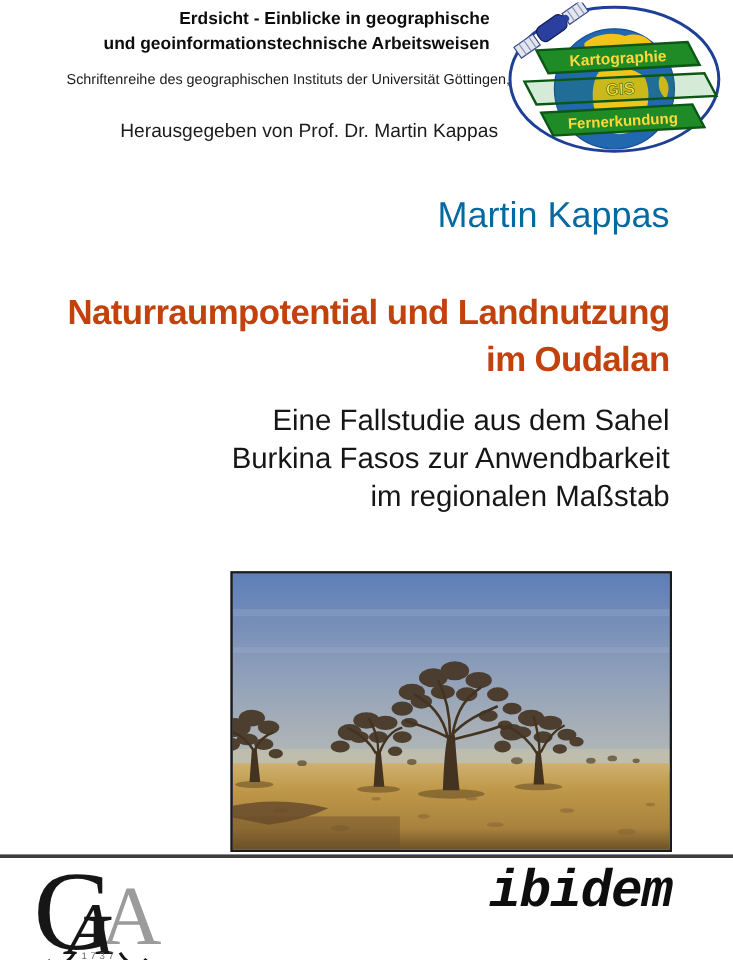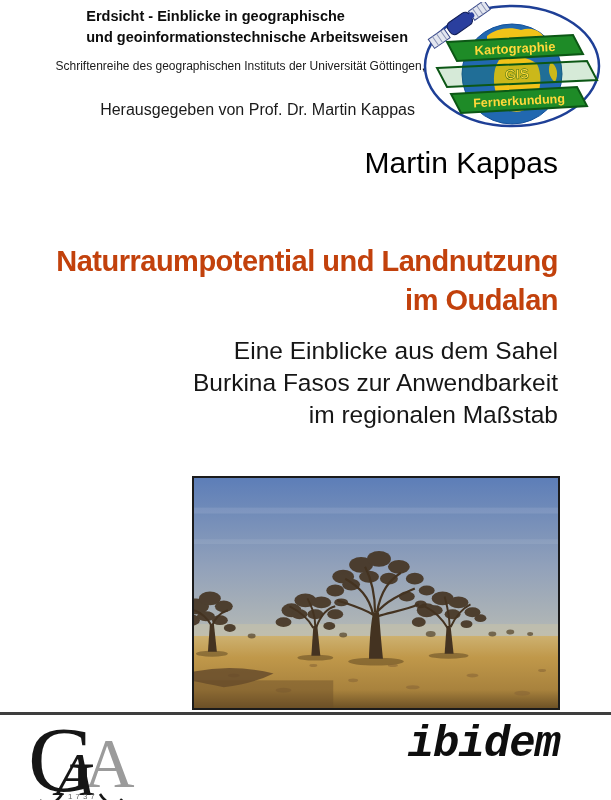--- a/index.html
+++ b/index.html
@@ -3,30 +3,30 @@
 <meta charset="utf-8">
 <style>
   html,body{margin:0;padding:0;background:#888;}
   .cover{
     position:relative;width:611px;height:800px;margin:0 auto;
     background:#ffffff;overflow:hidden;
     font-family:"Liberation Sans","DejaVu Sans",sans-serif;color:#111;
   }
   .abs{position:absolute;}
   
-  .series-title{top:6px;right:203px;font-weight:bold;
+  .series-title{top:6px;right:203px;text-align:right;font-weight:bold;
     font-size:14.5px;line-height:21px;color:#0d0d0d;}
   .series-info{top:57px;right:186px;text-align:center;
     font-size:12px;line-height:18px;color:#1a1a1a;}
   .series-editor{top:101px;right:196px;text-align:right;
     font-size:16px;color:#1a1a1a;}
   
   .inst-logo{left:421px;top:2px;width:186px;height:132px;}
   
-  .author{top:146px;right:53px;text-align:right;font-size:30px;color:#000000;}
+  .author{top:163px;right:53px;text-align:right;font-size:30px;color:#0369a1;}
   .book-title{top:242px;right:53px;text-align:right;font-weight:bold;
     font-size:29px;line-height:39px;letter-spacing:-0.5px;color:#c2410c;}
   .book-subtitle{top:335px;right:53px;text-align:right;
     font-size:24.5px;line-height:32px;color:#161616;}
   
   .photo{left:192px;top:476px;width:364px;height:230px;
     border:2px solid #1b1b1b;background:#9aa8bd;}
   .photo svg{display:block;width:100%;height:100%;}
   
   .divider{left:0;top:712px;width:611px;height:3px;background:#3e3e3e;}
@@ -74,21 +74,21 @@
   </div>
 
   <div class="abs author">Martin Kappas</div>
 
   <div class="abs book-title">
     <div>Naturraumpotential und Landnutzung</div>
     <div>im Oudalan</div>
   </div>
 
   <div class="abs book-subtitle">
-    <div>Eine Einblicke aus dem Sahel</div>
+    <div>Eine Fallstudie aus dem Sahel</div>
     <div>Burkina Fasos zur Anwendbarkeit</div>
     <div>im regionalen Maßstab</div>
   </div>
 
   <div class="abs photo">
     <svg viewBox="0 0 366 233" preserveAspectRatio="none">
       <defs>
         <linearGradient id="sky" x1="0" y1="0" x2="0" y2="1">
           <stop offset="0" stop-color="#5d7eb8"></stop>
           <stop offset="0.55" stop-color="#93a2ba"></stop>

